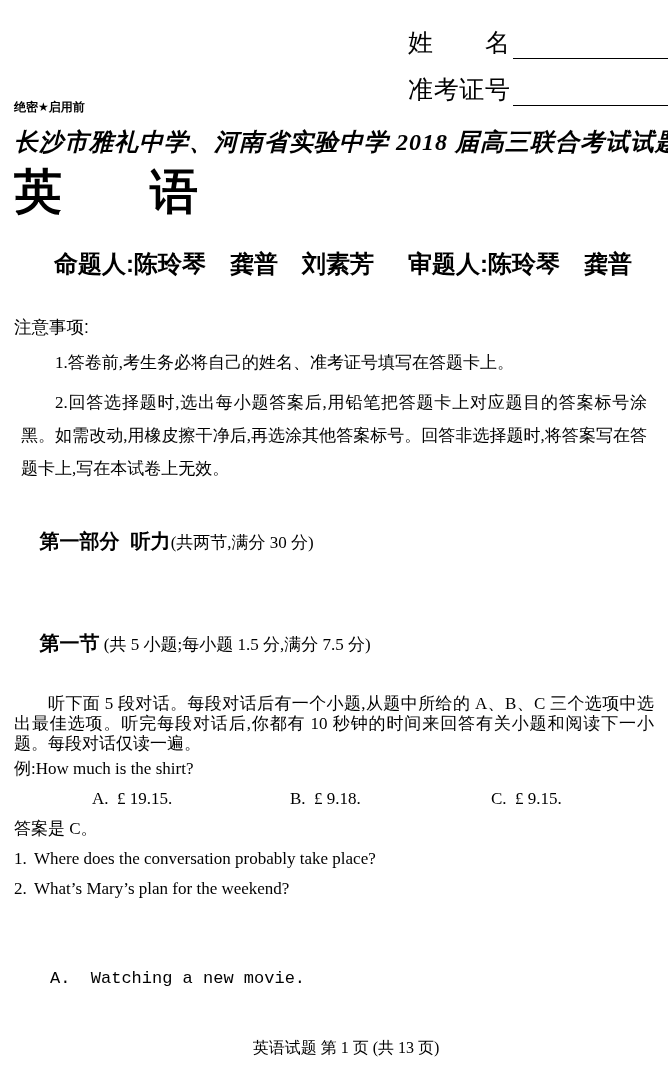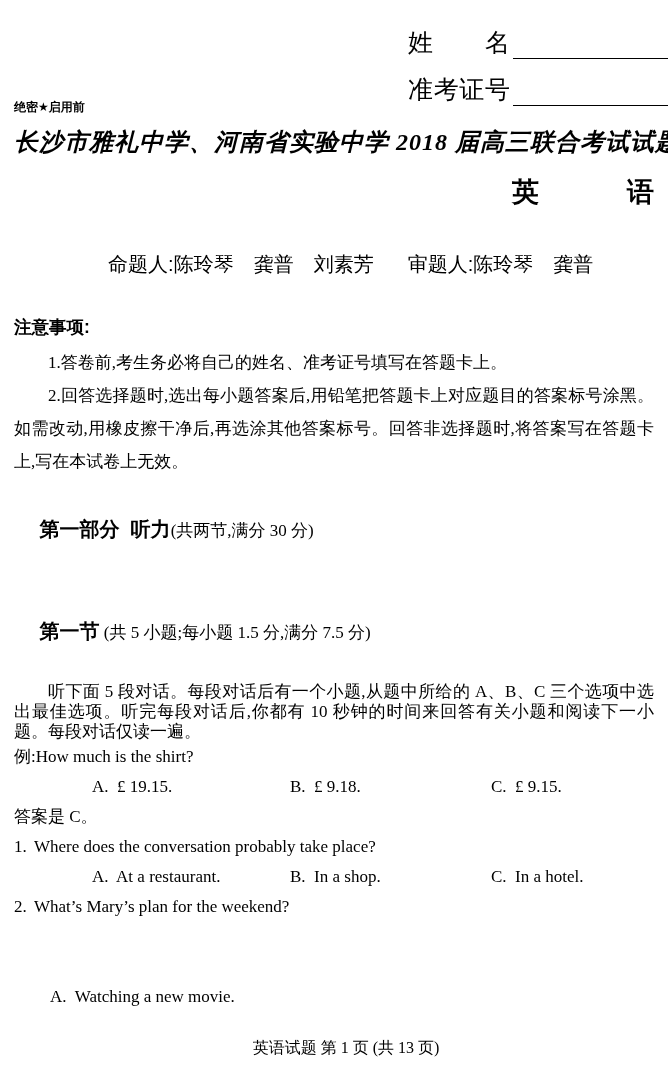--- a/index.html
+++ b/index.html
@@ -25,56 +25,56 @@
   .secrecy{
     margin-top:98px;line-height:18px;font-size:12px;font-weight:bold;
     font-family:"Liberation Sans","DejaVu Sans",sans-serif;
   }
   .exam-title{
     margin-top:6px;text-align:center;white-space:nowrap;
     font-size:24px;line-height:40px;font-weight:bold;font-style:italic;
     letter-spacing:1px;
   }
   .subject{
-    margin-top:6px;text-align:right;font-size:27px;line-height:48px;
+    margin-top:6px;text-align:left;font-size:48px;line-height:48px;
     font-weight:bold;
   }
   .subject .s1{margin-right:88px;}
   .setters{
-    margin-top:12px;text-align:center;font-size:20px;line-height:24px;
-    font-weight:normal;font-family:"Liberation Sans","DejaVu Sans",sans-serif;
+    margin-top:12px;text-align:left;font-size:24px;line-height:24px;
+    font-weight:bold;font-family:"Liberation Sans","DejaVu Sans",sans-serif;
     white-space:pre-wrap;
   }
   .setters .gap{display:inline-block;width:34px;}
 
   .notice-head{
-    margin-top:16px;font-size:17.5px;line-height:22px;font-weight:bold;
+    margin-top:16px;font-size:17.5px;line-height:22px;font-weight:normal;
     font-family:"Liberation Sans","DejaVu Sans",sans-serif;
   }
-  .para{margin:0;line-height:33px;text-align:justify;text-indent:2em;}
+  .para{margin:7px;line-height:33px;text-align:justify;text-indent:2em;}
   .para.first{margin-top:8px;}
 
   .part-head{margin-top:2px;line-height:33px;white-space:pre-wrap;}
   .hd-bold{font-weight:bold;font-family:"Liberation Sans","DejaVu Sans",sans-serif;font-size:20px;}
   .hd-note{font-size:17px;}
 
   .instr{margin:0;line-height:20px;text-align:justify;text-indent:2em;}
 
   .listen{line-height:30px;}
   .ex-line{display:flex;line-height:30px;}
   .q-line{display:flex;line-height:30px;}
   .qnum{width:20px;flex:none;}
   .qtext{flex:1;}
 
   .opt-row{display:flex;padding-left:34px;line-height:30px;white-space:pre-wrap;}
   .opt-row .oA{width:198px;flex:none;margin-left:44px;}
   .opt-row .oB{width:201px;flex:none;}
   .opt-row .oC{flex:1;}
   .opt-stack{padding-left:36px;white-space:pre-wrap;}
-  .opt-stack .opt{line-height:29px;}
+  .opt-stack .opt{line-height:29px;font-family:Liberation Mono, monospace;}
 
   .answer-note{line-height:30px;}
 
   .footer{
     position:absolute;top:1038px;left:0;width:100%;
     text-align:center;font-size:16px;line-height:20px;margin-left:12px;
   }
 </style>
 </head>
 <body>
@@ -128,25 +128,20 @@
         <span class="oB">B.  £ 9.18.</span>
         <span class="oC">C.  £ 9.15.</span>
       </div>
       <div class="answer-note">答案是 C。</div>
 
       <div>
         <div class="q-line">
           <span class="qnum">1.</span>
           <span class="qtext">Where does the conversation probably take place?</span>
         </div>
-        <div class="opt-row">
-          <span class="oA">A.  At a restaurant.</span>
-          <span class="oB">B.  In a shop.</span>
-          <span class="oC">C.  In a hotel.</span>
-        </div>
       </div>
 
       <div>
         <div class="q-line">
           <span class="qnum">2.</span>
           <span class="qtext">What’s Mary’s plan for the weekend?</span>
         </div>
         <div class="opt-stack">
           <div class="opt">A.  Watching a new movie.</div>
           

